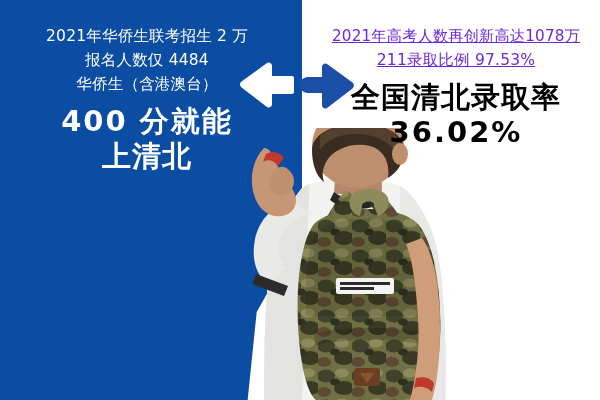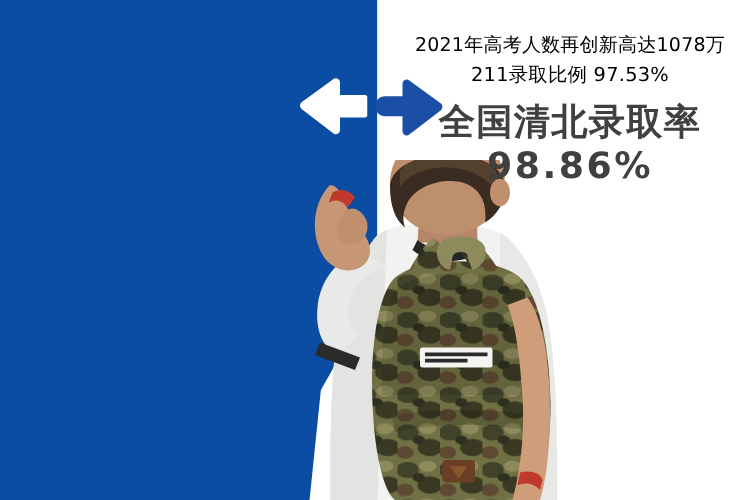--- a/index.html
+++ b/index.html
@@ -38,34 +38,34 @@
   .side.left  { left: 6px;   top: 24px;  width: 282px; }
   .side.right { left: 312px; top: 24px;  width: 288px; }
 
   .line-small {
     font-size: 15.5px;
     line-height: 24px;
     letter-spacing: 0.2px;
     white-space: nowrap;
   }
   .side.left .line-small  { color: #ffffff; }
-  .side.right .line-small { color: #000000; }
+  .side.right .line-small { color: #6d28d9; text-decoration: underline; }
 
   .side.right .line-small.l1 { font-size: 15.2px; }
 
   .big-wrap { margin-top: 8px; }
   .line-big {
     font-weight: bold;
     font-size: 29px;
     line-height: 35px;
     letter-spacing: 1px;
     white-space: nowrap;
   }
   .side.left .line-big  { color: #ffffff; }
-  .side.right .line-big { color: #404040; }
+  .side.right .line-big { color: #000000; }
   .side.right .line-big.b2 { letter-spacing: 2px; }
   .side.left  .line-big.b1 { letter-spacing: 2px; }
 
   
   .arrow {
     position: absolute;
     z-index: 7;
   }
   .arrow svg { display: block; }
   .arrow-left  { left: 238px; top: 56px; }
@@ -157,23 +157,32 @@
       <path d="M34 10 L34 20 L54 20 C55.1 20 56 20.9 56 22 L56 36 C56 37.1 55.1 38 54 38 L34 38 L34 48 C34 51 30.5 52.5 28.3 50.4 L3.5 31.4 C1.6 29.9 1.6 27.1 3.5 25.6 L28.3 7.6 C30.5 5.5 34 7 34 10 Z" fill="#ffffff"></path>
     </svg>
   </div>
 
   <div class="arrow arrow-right">
     <svg width="58" height="58" viewBox="0 0 58 58" xmlns="http://www.w3.org/2000/svg">
       <path d="M24 10 L24 20 L10 20 C5.6 20 2 23.6 2 28 C2 32.4 5.6 36 10 36 L24 36 L24 48 C24 51 27.5 52.5 29.7 50.4 L54.5 31.4 C56.4 29.9 56.4 27.1 54.5 25.6 L29.7 7.6 C27.5 5.5 24 7 24 10 Z" fill="#1B4FA5"></path>
     </svg>
   </div>
 
+  <div class="side left">
+    <div class="line-small s1">2021年华侨生联考招生 2 万</div>
+    <div class="line-small s2">报名人数仅 4484</div>
+    <div class="line-small s3">华侨生（含港澳台）</div>
+    <div class="big-wrap">
+      <div class="line-big b1">400  分就能</div>
+      <div class="line-big b2">上清北</div>
+    </div>
+  </div>
 
   <div class="side right">
     <div class="line-small l1">2021年高考人数再创新高达1078万</div>
     <div class="line-small l3">211录取比例 97.53%</div>
     <div class="big-wrap">
       <div class="line-big b1">全国清北录取率</div>
-      <div class="line-big b2">98.86%</div>
+      <div class="line-big b2">36.02%</div>
     </div>
   </div>
 
 </div>
 
 </body></html>

